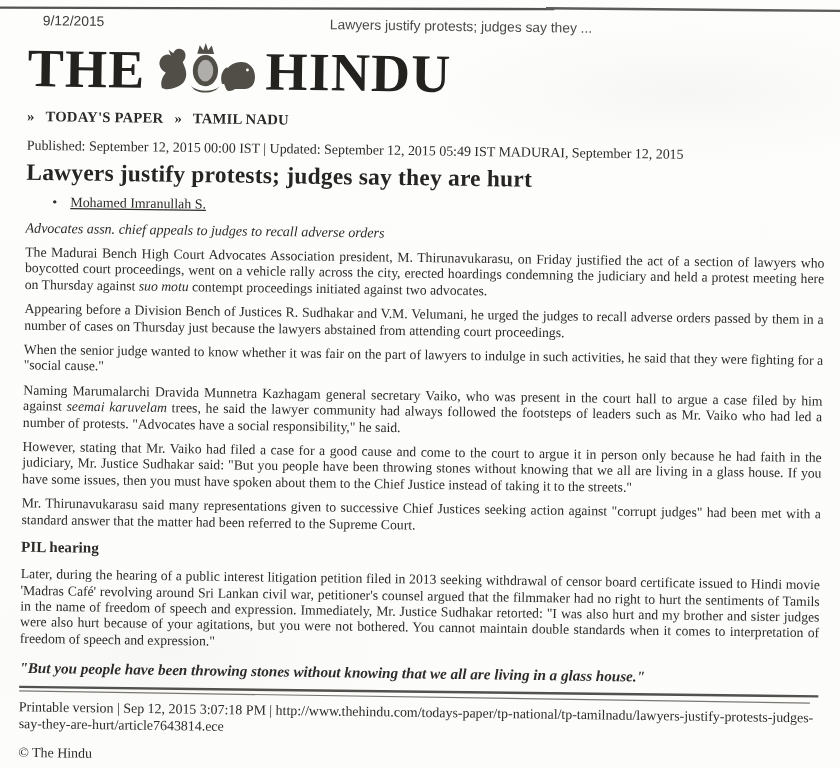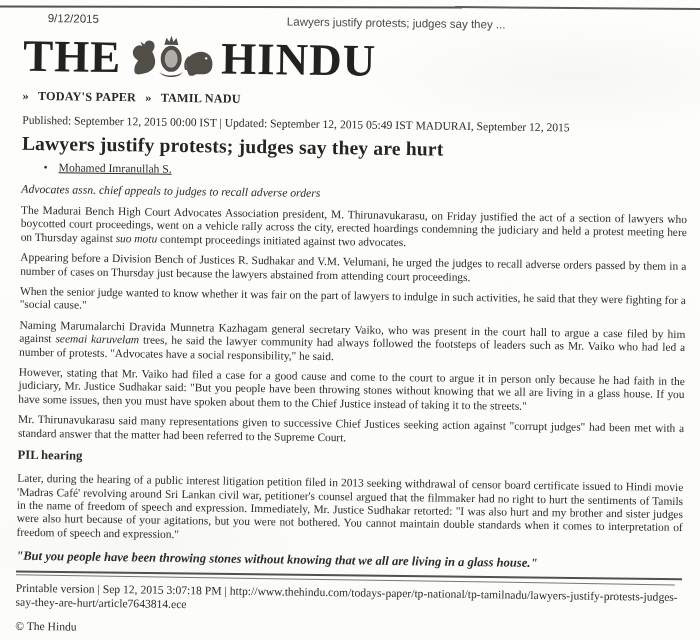--- a/index.html
+++ b/index.html
@@ -30,21 +30,21 @@
     transform: rotate(0.8deg);
     transform-origin: 40px 0px;
   }
   .content { padding: 12px 10px 0 24px; }
 
   .print-header {
     display:flex; align-items:baseline;
     font-family:"Liberation Sans", sans-serif;
     font-size:11.5px; color:#3b3a37;
   }
-  .ph-date { margin-left:24px; }
+  .ph-date { margin-left:12px; }
   .ph-title { margin-left:188px; color:#4a4945; }
 
   .masthead { margin-top:8px; display:flex; align-items:center; }
   .masthead .word {
     font-family:"Liberation Serif", serif;
     font-weight:700; font-size:45px; line-height:44px;
     color:#23221f; letter-spacing:1px;
   }
   .emblem { margin:0 7px; flex:0 0 auto; }
 

